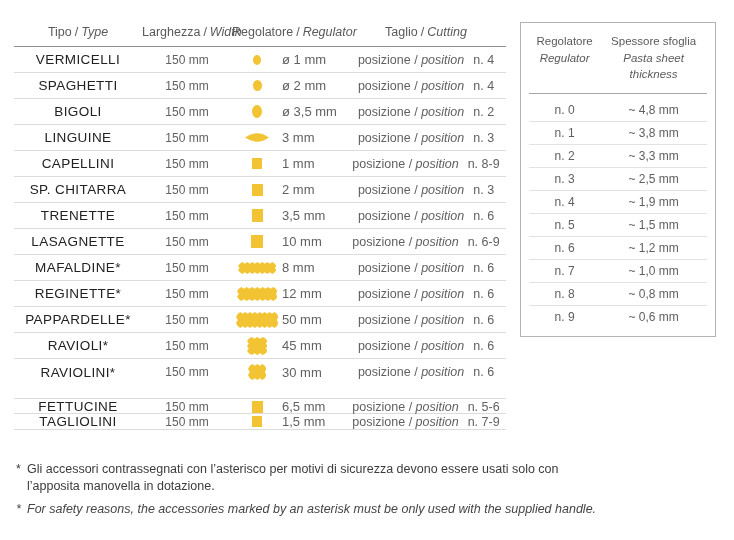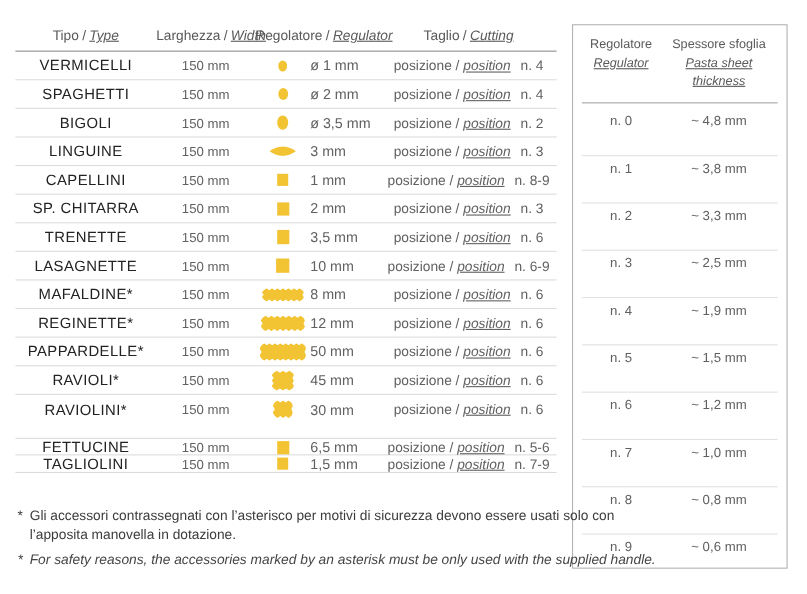--- a/index.html
+++ b/index.html
@@ -1,21 +1,21 @@
 <!DOCTYPE html>
 <html><head>
 <meta charset="utf-8">
 <style>
   * { box-sizing: border-box; margin: 0; padding: 0; }
   html,body { background:#fff; }
   body { font-family: "Liberation Sans", sans-serif; }
   .page { position:relative; width:734px; height:540px; background:#fff; overflow:hidden;
           --yellow:#F2C433; --rowline:#dcdcdc; --headline:#8f8f8f; --boxborder:#b3b3b3;
           --dark:#222; --gray:#616161; }
-  .i { font-style: italic; text-decoration: underline; }
+  .i { font-style: italic; }
 
   
   .main-table { position:absolute; left:14px; top:18px; width:492px; }
   .thead, .trow { display:grid; grid-template-columns:128px 90px 114px 160px; align-items:center; }
   .thead { height:29px; border-bottom:1px solid var(--headline); color:#5a5a5a; font-size:12.5px; }
   .hcell { text-align:center; white-space:nowrap; }
   .hsep { margin:0 3px; }
   .trow { height:26px; border-bottom:1px solid var(--rowline); }
   #main-rows .trow:last-child { border-bottom:none; }
   .gap { height:13px; }
@@ -30,21 +30,21 @@
   .c-reg { text-align:center; color:var(--gray); font-size:12.5px; white-space:nowrap; }
   .npos { margin-left:9px; }
 
   
   .reg-table { position:absolute; left:520px; top:22px; width:196px; border:1px solid var(--boxborder);
                padding:10px 8px 8px; background:#fff; }
   .rhead { display:grid; grid-template-columns:40% 60%; border-bottom:1px solid #a6a6a6; padding-bottom:10px; }
   .rhcell { text-align:center; color:#5a5a5a; font-size:11.5px; line-height:1.45; }
   .rrow { display:grid; grid-template-columns:40% 60%; height:23px; align-items:center;
           font-size:12px; color:#5f5f5f; }
-  .rrow + .rrow { border-top:1px solid #e2e2e2;margin-top:20px; }
+  .rrow + .rrow { border-top:1px solid #e2e2e2; }
   .rrow .rcell { text-align:center; white-space:nowrap; }
   #reg-rows { padding-top:4px; }
 
   
   .footnotes { position:absolute; left:16px; top:461px; width:600px; color:#3c3c3c; font-size:12.5px; }
   .fn { display:flex; line-height:17px; }
   .ast { flex:0 0 11px; }
   .fn.en { margin-top:6px; font-style:italic; color:#454545; }
   .fn b { font-weight:400; }
 </style>

